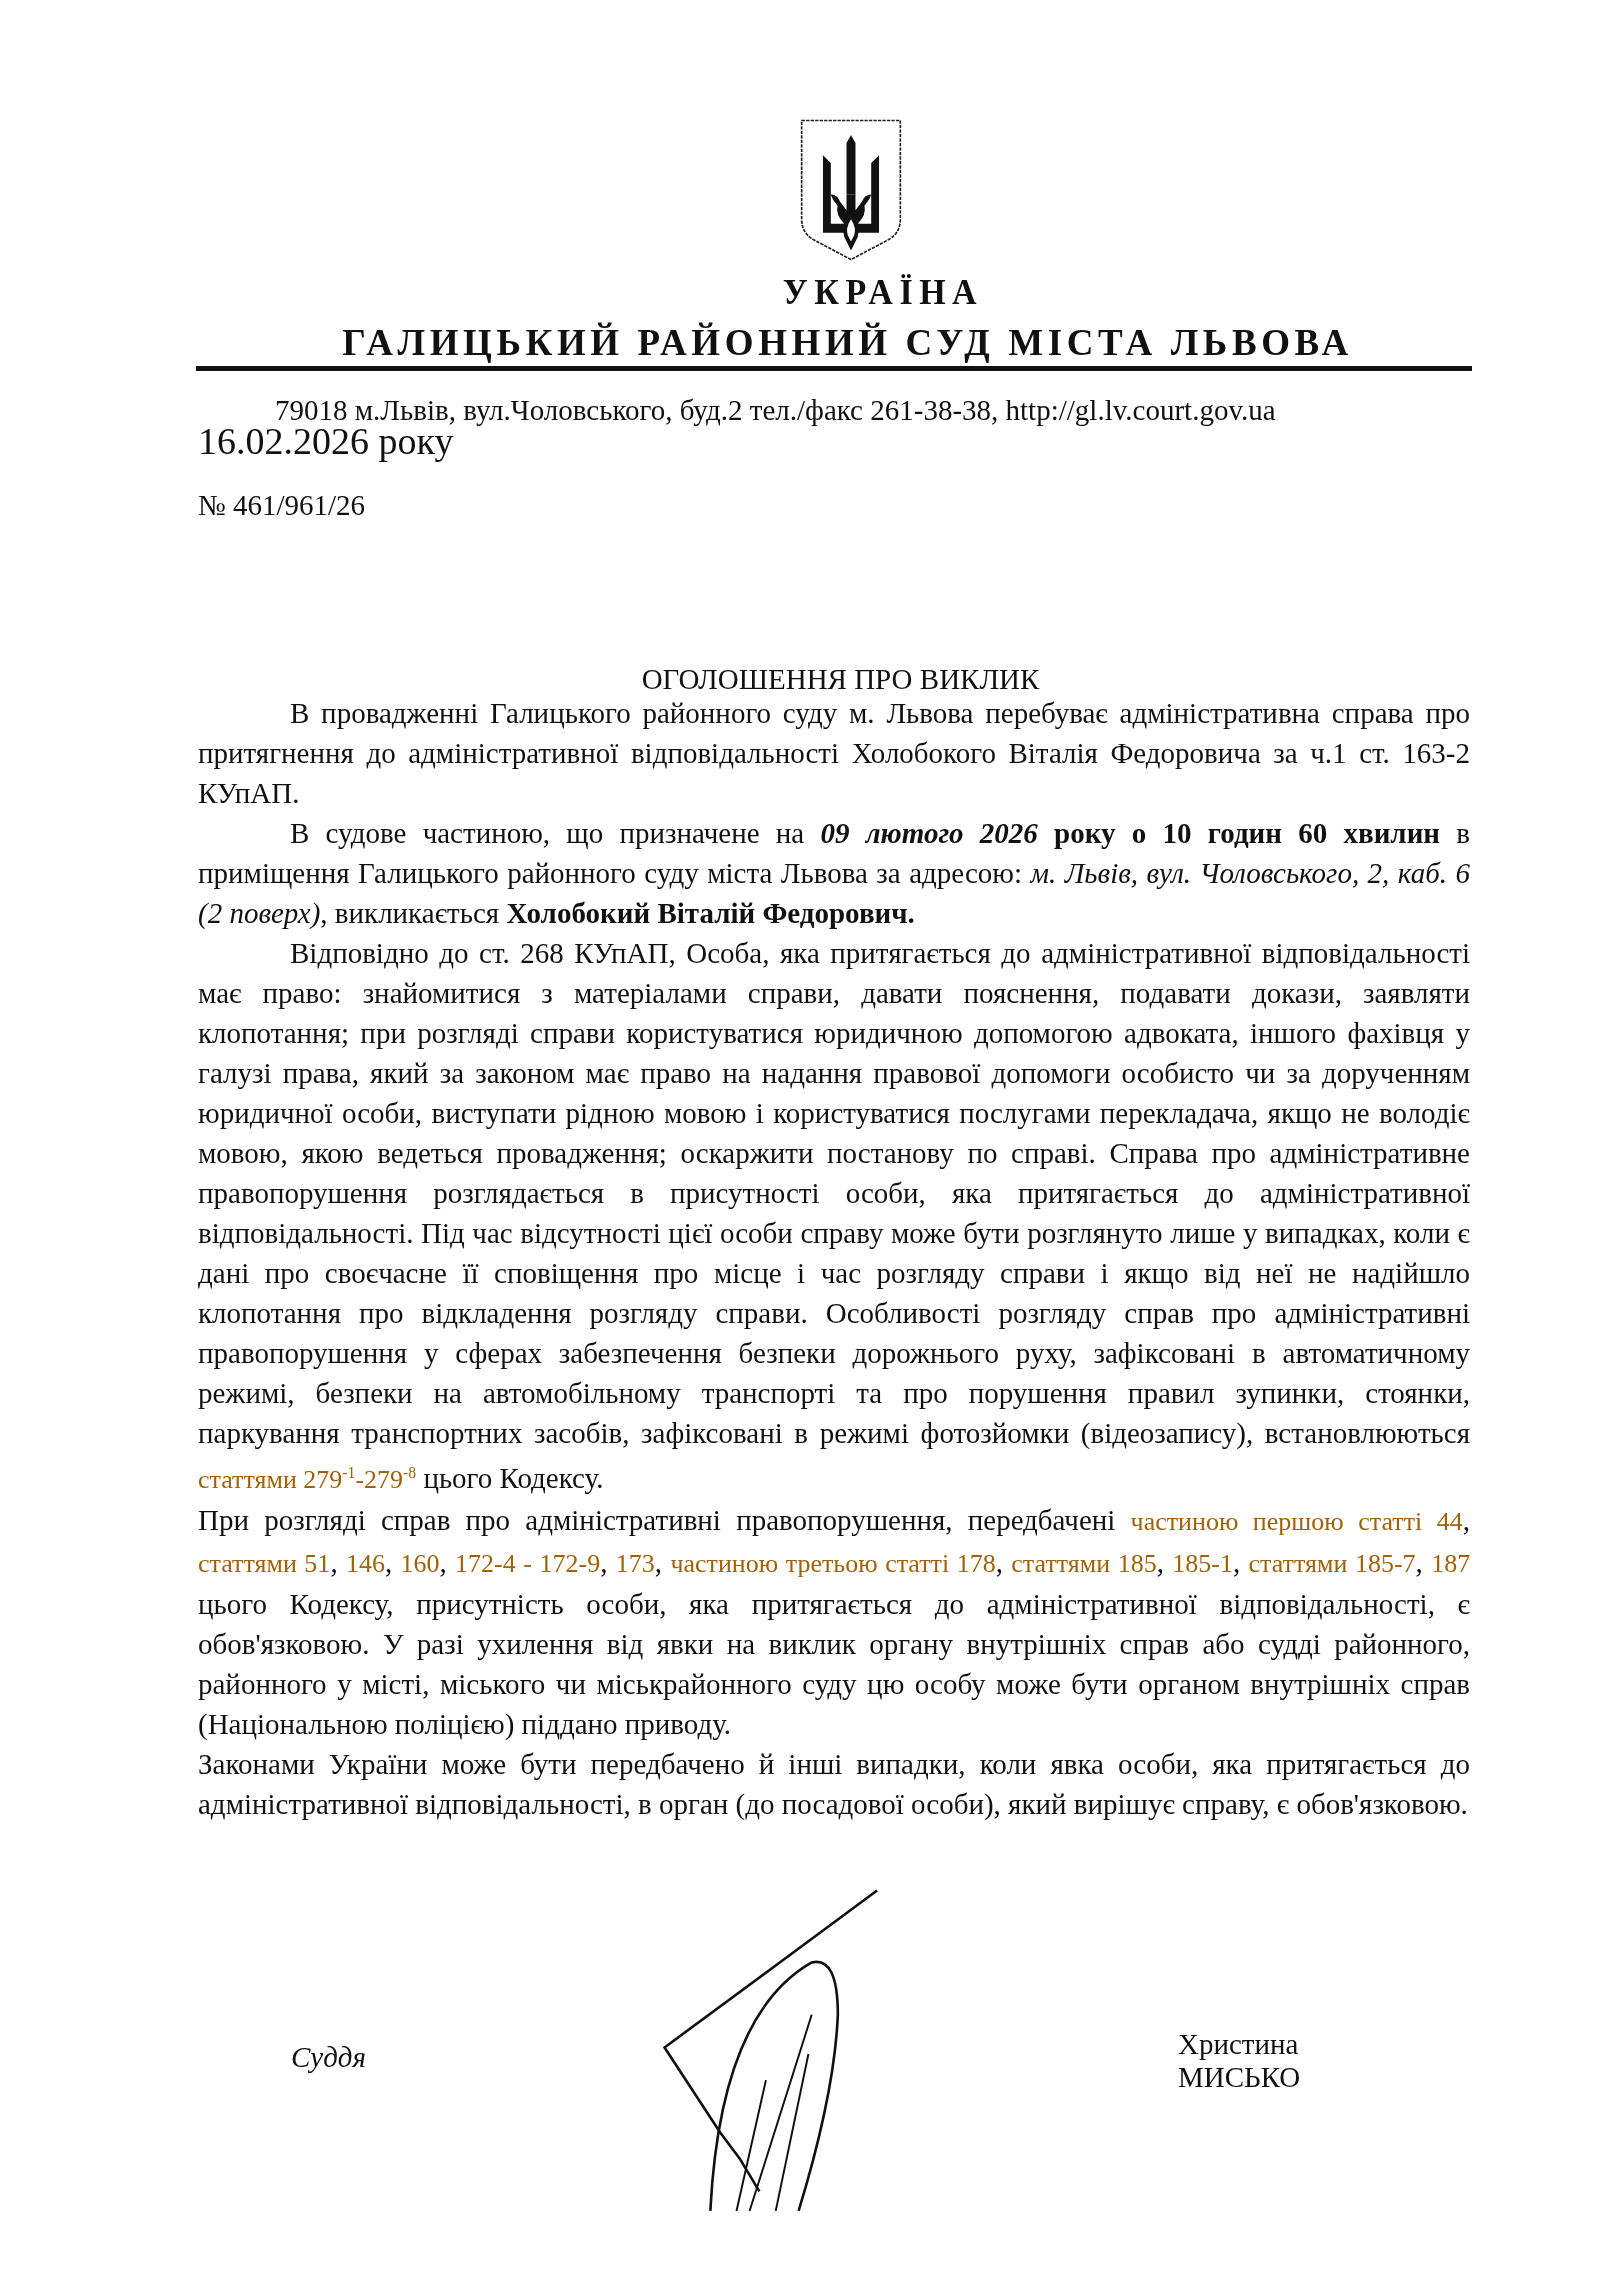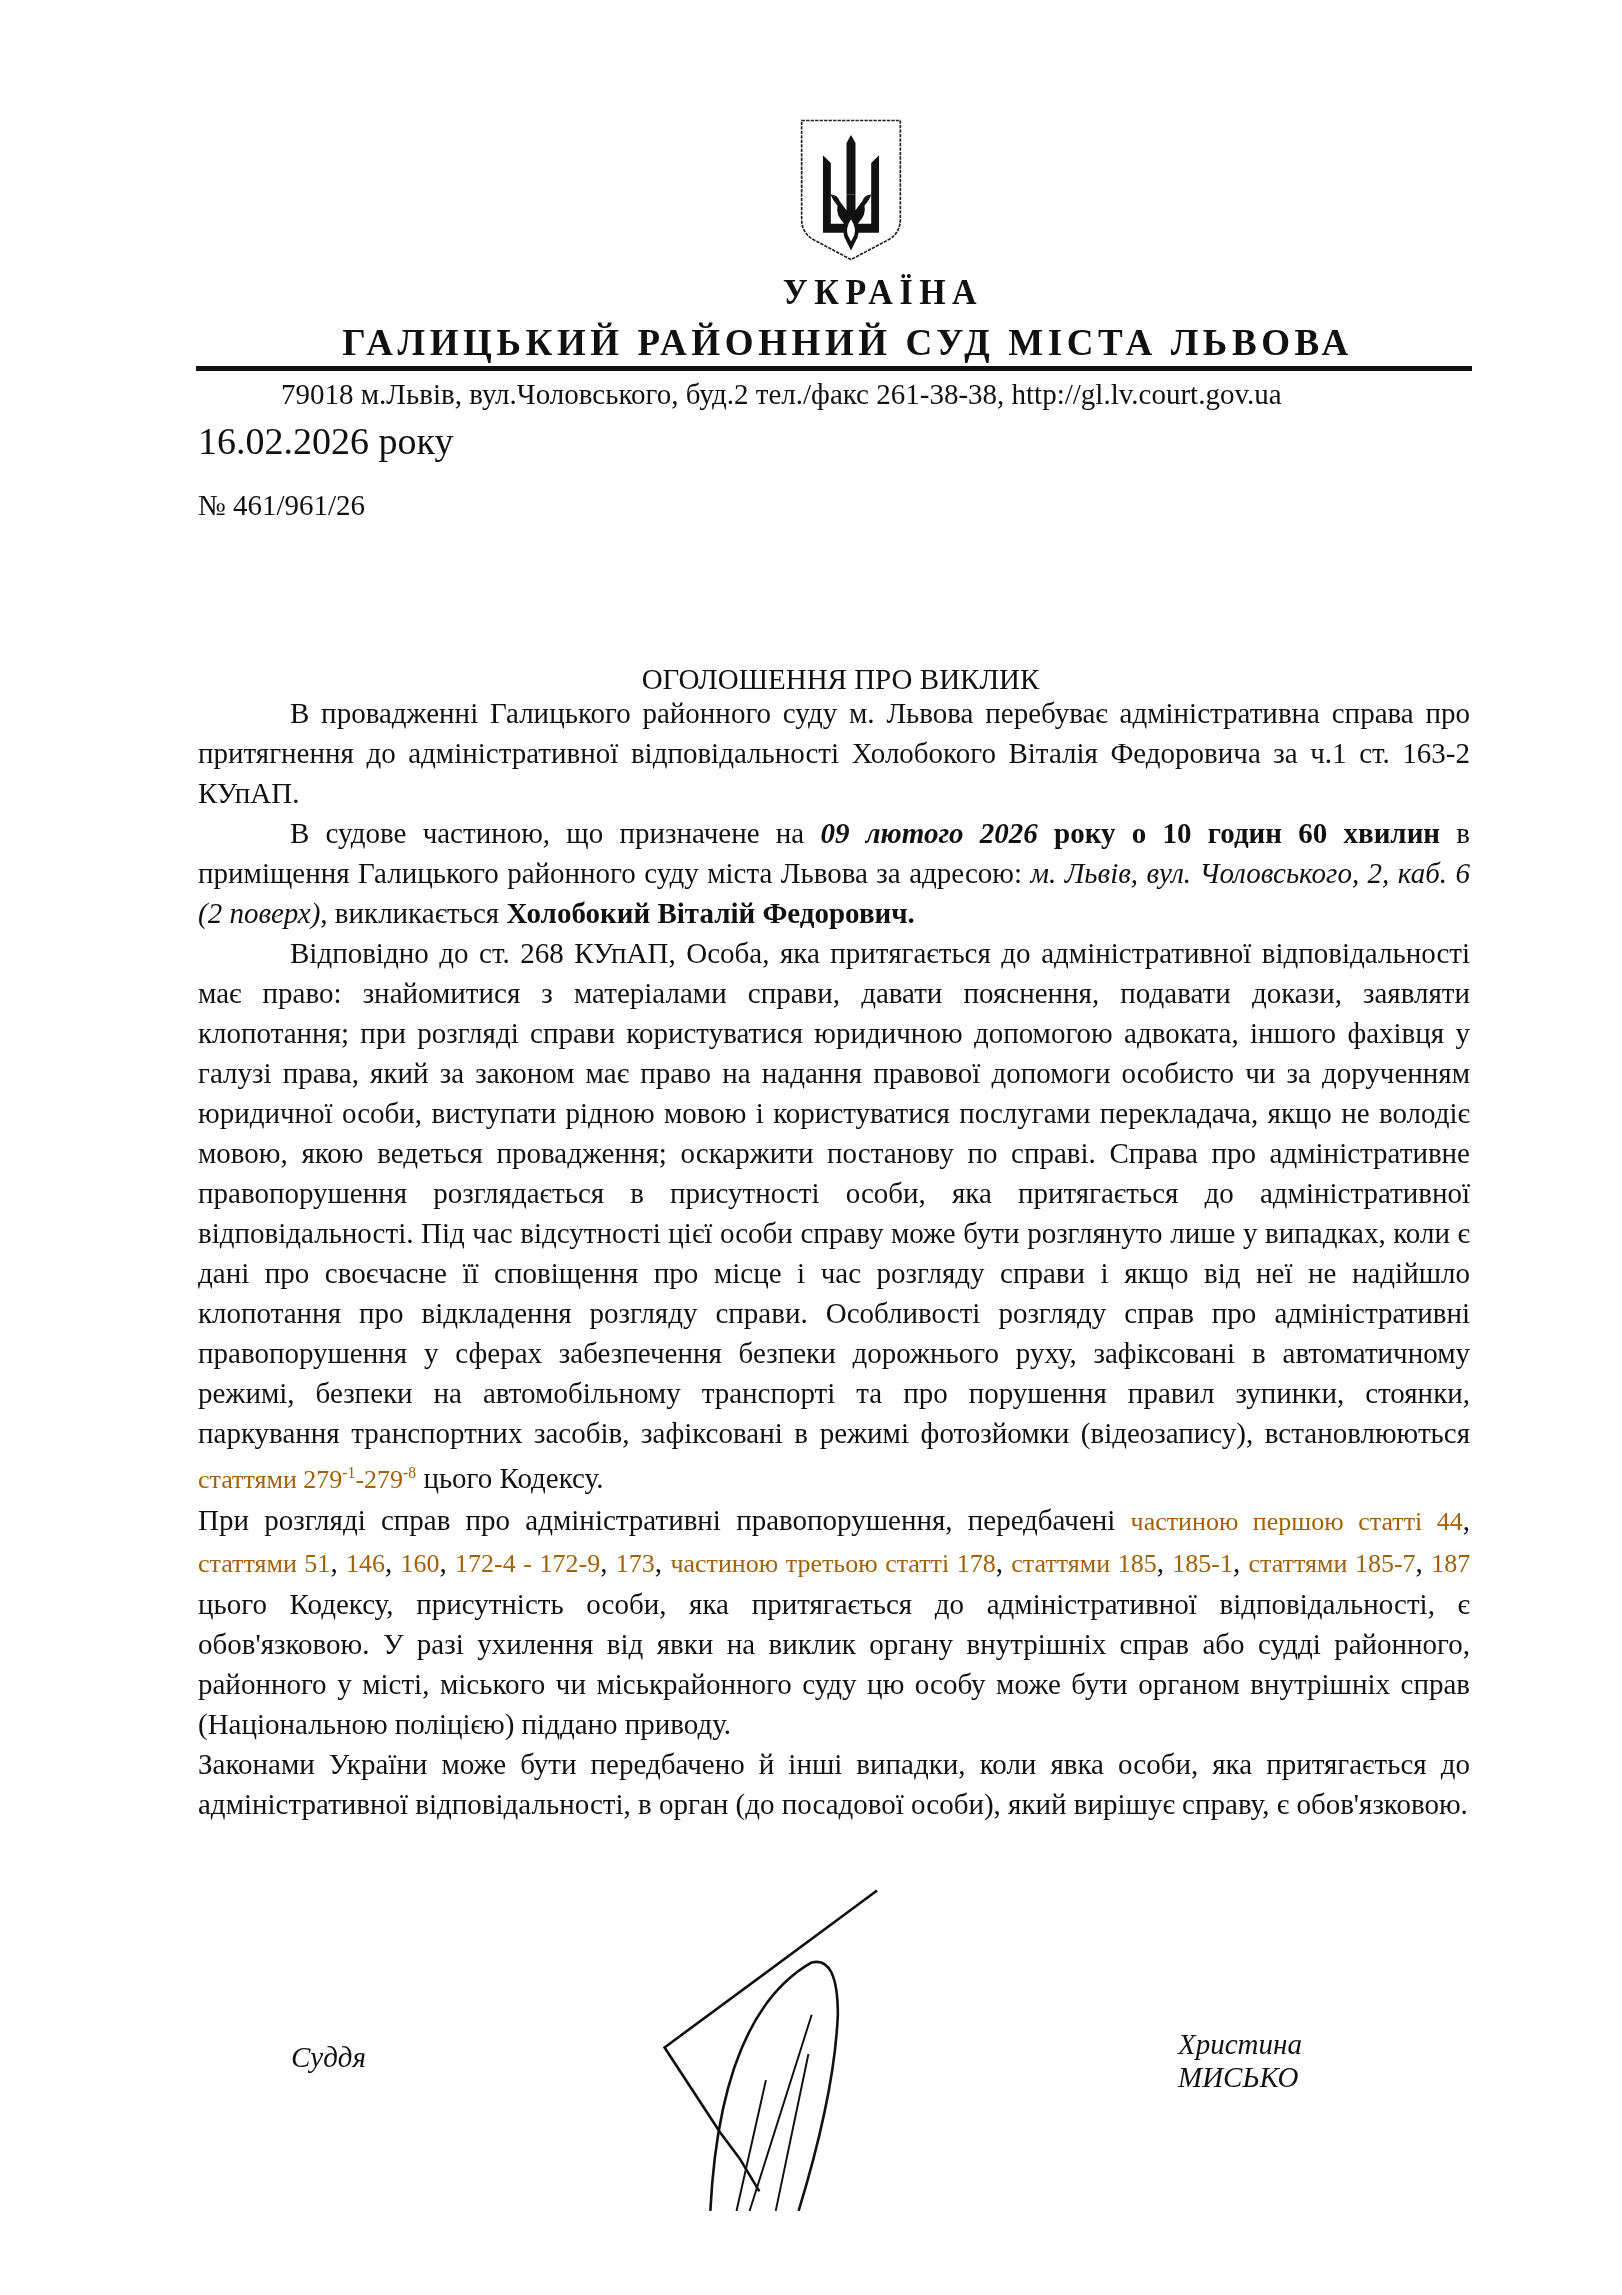--- a/index.html
+++ b/index.html
@@ -7,40 +7,40 @@
          font-family: "Liberation Serif", "DejaVu Serif", serif; color: #111; }
   .page { position: absolute; left: 0; top: 0; width: 1622px; height: 2295px; }
 
   .emblem { position: absolute; left: 794px; top: 116px; width: 114px; height: 157px; }
 
   .country { position: absolute; top: 273px; left: 0; width: 1622px; text-align: center;
              font-size: 34px; letter-spacing: 6.5px; font-weight: bold; transform: scaleY(1.05); padding-left: 144px; box-sizing: border-box; }
   .court { position: absolute; top: 321px; left: 226px; width: 1243px; text-align: center;
            font-size: 37px; letter-spacing: 4.6px; font-weight: bold; }
   .rule { position: absolute; top: 366px; left: 196px; width: 1276px; height: 4.6px; background: #111; }
-  .address { position: absolute; top: 378px; left: 275px; font-size: 29px; margin-left: 6px; }
+  .address { position: absolute; top: 394px; left: 275px; font-size: 29px; }
   .date { position: absolute; top: 419px; left: 198px; font-size: 38px; }
   .case-no { position: absolute; top: 489px; left: 198px; font-size: 29px; }
 
   .title { position: absolute; top: 663px; left: 0; width: 1622px; text-align: center;
            font-size: 29px; padding-left: 59px; box-sizing: border-box; }
 
   .body { position: absolute; top: 693px; left: 198px; width: 1272px;
           font-size: 29px; line-height: 40px; text-align: justify; }
   .body p { margin: 0; }
   .indent { text-indent: 92px; }
   .bi { font-weight: bold; font-style: italic; }
   .b { font-weight: bold; }
   .i { font-style: italic; }
   .ref { text-decoration-style: dotted; color: #a16207; font-size: 26px; }
   .ref sup { font-size: 15.7px; }
 
   .sig-row { position: absolute; top: 2021px; left: 0; width: 1368px; height: 79px; }
   .sig-role { position: absolute; left: 291px; top: 19.6px; font-size: 29px; font-style: italic; }
-  .sig-name { position: absolute; left: 1178px; top: 6.5px; font-size: 29px; font-style: italic; }
+  .sig-name { position: absolute; left: 1178px; top: 6.5px; font-size: 29px; }
   .signature { position: absolute; left: 648px; top: 1884px; width: 262px; height: 340px; }
 </style>
 </head>
 <body>
 
 <div class="page">
 
   <svg class="emblem" viewBox="0 0 100 140">
     <path d="M6 4 H94 V92 Q94 104 84 110 L50 128 L16 110 Q6 104 6 92 Z" fill="none" stroke="#222" stroke-width="1.5" stroke-dasharray="3 1"></path>
     <path d="M50 17 L46 24 L46 70 L54 70 L54 24 Z" fill="#111"></path>

